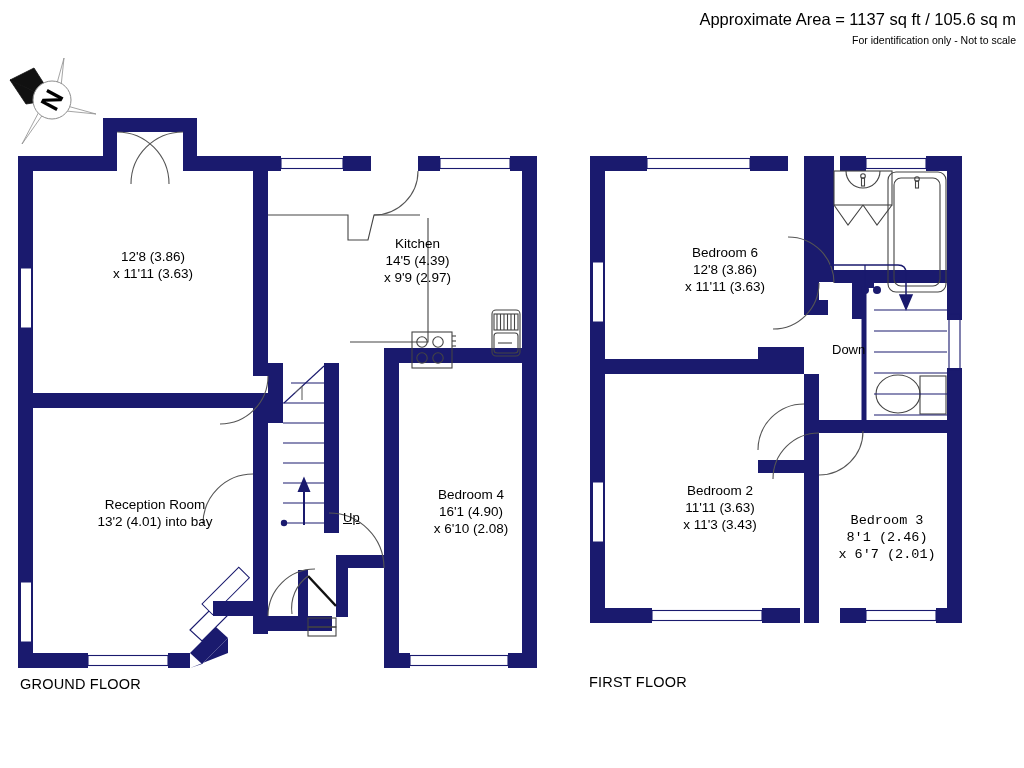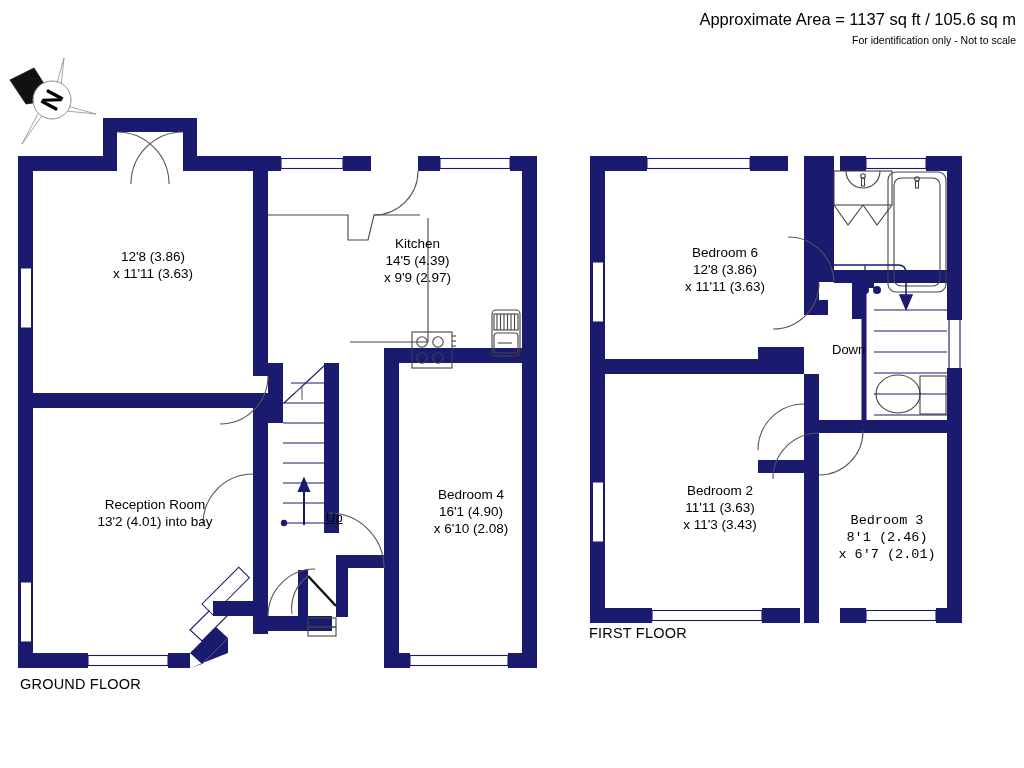--- a/index.html
+++ b/index.html
@@ -61,21 +61,21 @@
 
   
   .floor-caption {
     position: absolute;
     font-size: 14.5px;
     font-weight: normal;
     letter-spacing: 0.2px;
     color: #000;
   }
   #ground-floor-caption { left: 20px; top: 676px; }
-  #first-floor-caption  { left: 589px; top: 625px; }
+  #first-floor-caption  { left: 589px; top: 674px; }
 
   
   .room-label {
     position: absolute;
     text-align: center;
     font-size: 13.5px;
     line-height: 17px;
     color: #000;
     white-space: nowrap;
   }
@@ -299,21 +299,21 @@
   <span class="rl-name">Reception Room</span>
   <span class="rl-dim">13'2 (4.01) into bay</span>
 </div>
 
 <div class="room-label" style="left:406px; top:474px; width:130px;margin-top:12px;">
   <span class="rl-name">Bedroom 4</span>
   <span class="rl-dim">16'1 (4.90)</span>
   <span class="rl-dim">x 6'10 (2.08)</span>
 </div>
 
-<div class="stair-label" style="left:326px; top:510px;text-decoration:underline;">Up</div>
+<div class="stair-label" style="left:343px; top:510px;text-decoration:underline;">Up</div>
 
 <div id="ground-floor-caption" class="floor-caption">GROUND FLOOR</div>
 
 <svg id="first-floor-svg" class="floor-svg" width="400" height="520" viewBox="0 0 400 520">
 
   <g fill="#1a1a6e">
 
     <rect x="14" y="46" width="15" height="467"></rect>
 
     <rect x="14" y="46" width="57" height="15"></rect>

